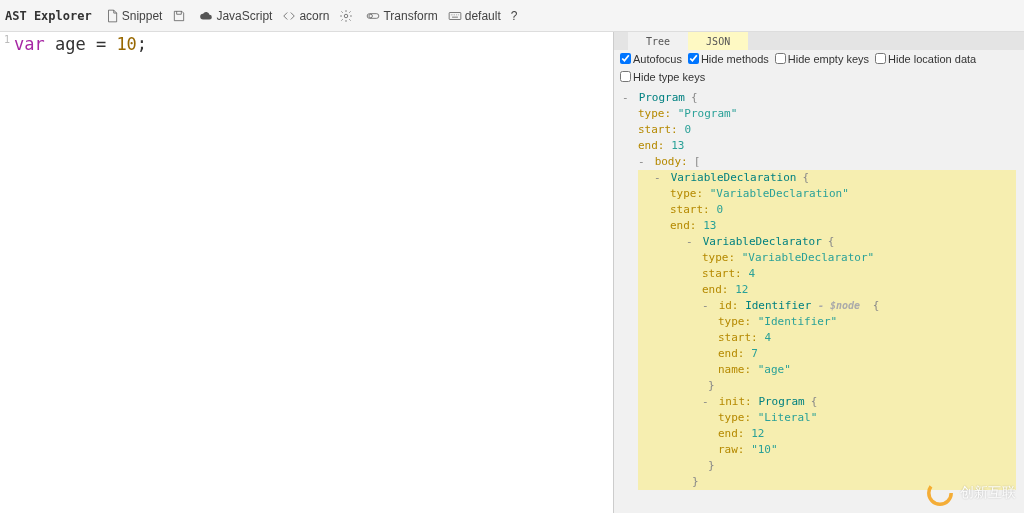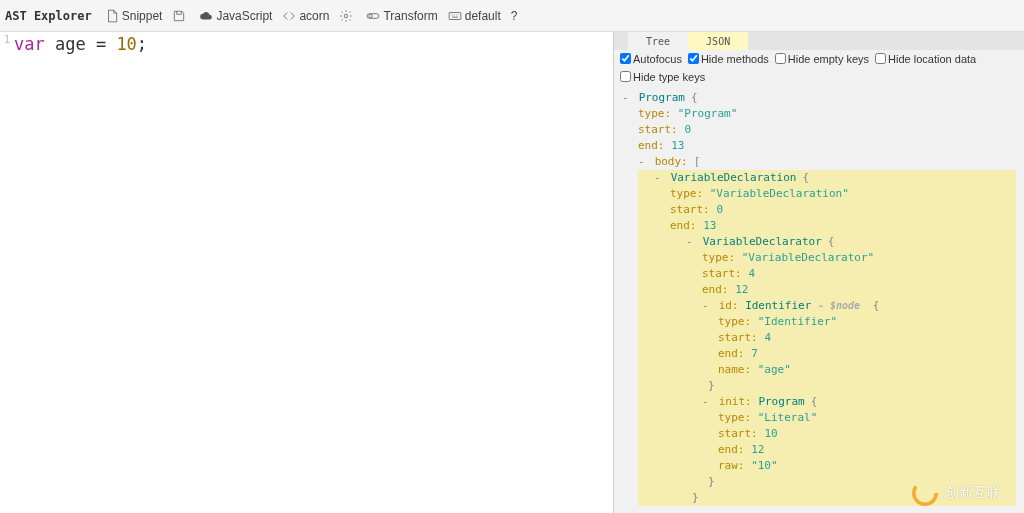--- a/index.html
+++ b/index.html
@@ -29,21 +29,21 @@
   .tree .kline { white-space: nowrap; }
   .toggle { color: #888; display: inline-block; width: 10px; cursor: pointer; user-select:none; }
   .nodename { color: #008080; text-align: center; }
   .key { color: #b58900; }
   .str { color: #2aa198; }
   .numv { color: #2aa198; }
   .brace { color: #888; margin-left: 6px; }
   .hint { color: #aaa; font-style: italic; font-size: 10px; font-weight: bold; }
   .hl { background: #f6eeb0; }
   .hl ul { background: #f6eeb0; }
-  .watermark { position: absolute; right: 23px; bottom: 6px; display:flex; align-items:center; gap:6px; opacity: 0.9; margin-top: 28px; }
+  .watermark { position: absolute; right: 8px; bottom: 6px; display:flex; align-items:center; gap:6px; opacity: 0.9; margin-top: 28px; }
   .watermark .logo { width: 28px; height: 28px; }
   .watermark .txt { color: #fff; font-family: sans-serif; font-size: 14px; text-shadow: 0 0 2px rgba(0,0,0,0.3); }
 </style>
 </head>
 <body>
 
 <div class="toolbar">
   <span class="brand">AST Explorer</span>
   <span class="tb-item">
     <span class="tb-icon">
@@ -168,21 +168,20 @@
                 <ul>
                   <li class="kline"><span class="key">type:</span> <span class="str">"Identifier"</span></li>
                   <li class="kline"><span class="key">start:</span> <span class="numv">4</span></li>
                   <li class="kline"><span class="key">end:</span> <span class="numv">7</span></li>
                   <li class="kline"><span class="key">name:</span> <span class="str">"age"</span></li>
                 </ul>
                 <li class="kline"><span class="brace">}</span></li>
                 <li class="kline"><span class="toggle">-</span> <span class="key">init:</span> <span class="nodename">Program</span><span class="brace">{</span></li>
                 <ul>
                   <li class="kline"><span class="key">type:</span> <span class="str">"Literal"</span></li>
-                  <li class="kline"><span class="key">start:</span> <span class="numv">10</span></li>
                   <li class="kline"><span class="key">end:</span> <span class="numv">12</span></li>
                   <li class="kline"><span class="key">raw:</span> <span class="str">"10"</span></li>
                 </ul>
                 <li class="kline"><span class="brace">}</span></li>
               </ul>
               <li class="kline"><span class="brace">}</span></li>
             </ul>
 
           </ul>
         </ul>

